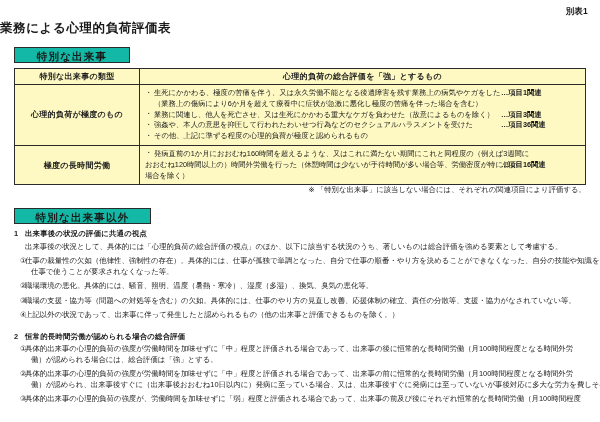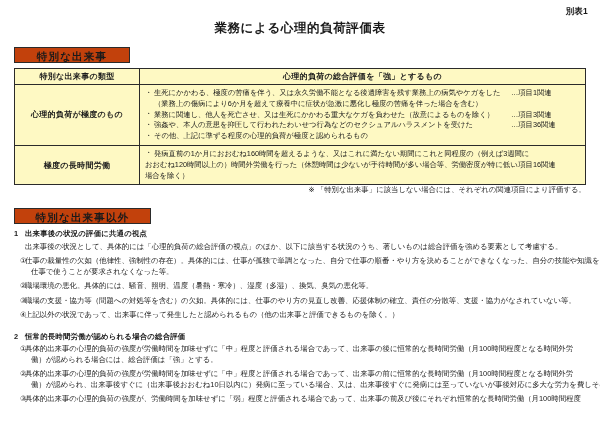--- a/index.html
+++ b/index.html
@@ -32,31 +32,31 @@
     right: 12px;
     font-size: 8.5px;
     font-weight: bold;
     letter-spacing: 0.2px;
   }
   .doc-title {
     position: absolute;
     top: 20px;
     left: 0;
     width: 100%;
-    text-align: center;
+    text-align: left;
     font-size: 12.5px;
     font-weight: bold;
     letter-spacing: 0.6px;
   }
 
   
   .section-label {
     position: absolute;
     border: 1.5px solid #2b2b2b;
-    background: #c2410c;
+    background: #14b8a6;
     font-size: 10.5px;
     font-weight: bold;
     letter-spacing: 1.2px;
     text-align: center;
     box-sizing: border-box;
     padding: 2px 0 2px 0;
   }
   #section-label-special {
     left: 14px;
     top: 47px;
@@ -132,21 +132,22 @@
     top: -0.5px;
     font-size: 7.3px;
   }
   .ref {
     display: inline-block;
     font-size: 7.3px;
     white-space: nowrap;
   }
   .ref-col {
     position: absolute;
-    left: 366px;
+    left: 356px;
+    font-weight: bold;
   }
 
   
   .table-note {
     position: absolute;
     top: 185px;
     right: 14px;
     font-size: 7.3px;
     letter-spacing: 0.1px;
     white-space: nowrap;

